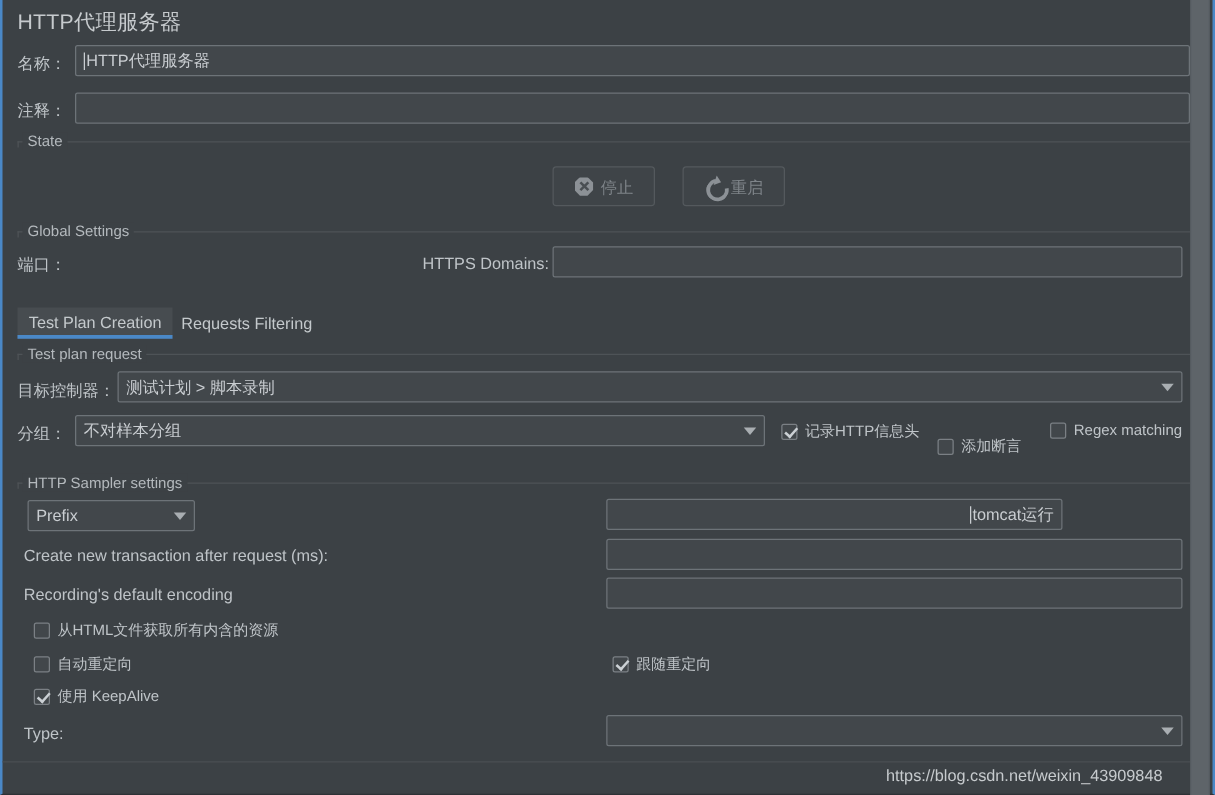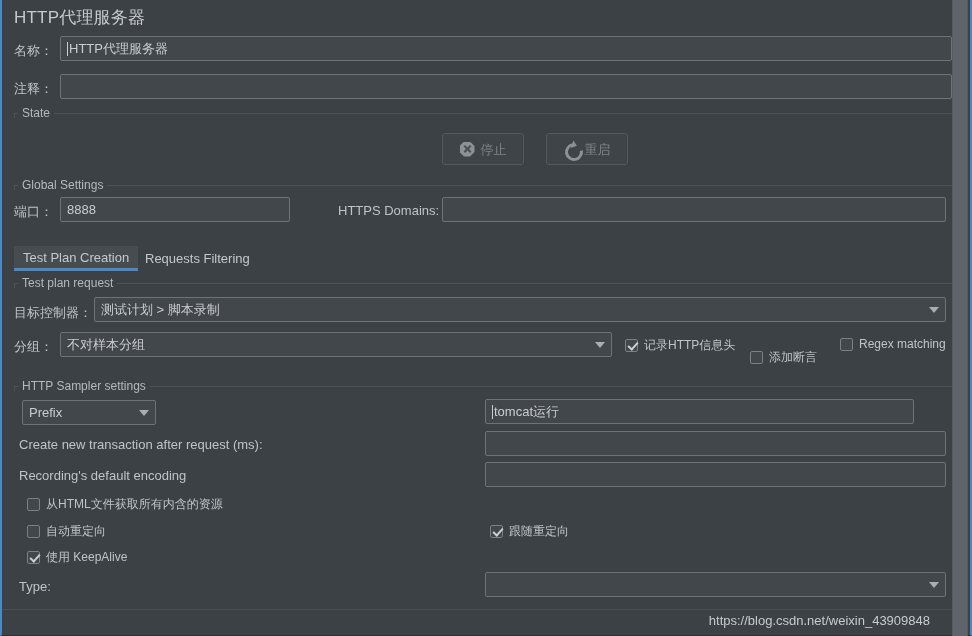--- a/index.html
+++ b/index.html
@@ -280,23 +280,20 @@
     <div class="btn disabled" style="left:544px; top:133px; width:82px;">
       <span class="ico-restart"></span>
       <span class="lbl">重启</span>
     </div>
 
     <div class="group-label" style="left:16px; top:178px;">Global Settings</div>
     <div class="group-line" style="left:12px; top:185px; width:938px;"></div>
     <div class="group-tick" style="left:12px; top:185px;"></div>
 
     <div class="row-label" style="left:12px; top:203px;">端口：</div>
-    <div class="field" style="left:58px; top:197px; width:230px; height:25px;">
-      <span>8888</span>
-    </div>
 
     <div class="row-label" style="left:336px; top:203px;">HTTPS Domains:</div>
     <div class="field" style="left:440px; top:197px; width:504px; height:25px;">
       <span></span>
     </div>
 
     <div class="tab active" style="left:12px;">
       <span>Test Plan Creation</span>
     </div>
     <div class="tab" style="left:134px;">
@@ -333,21 +330,21 @@
     </div>
 
     <div class="group-label" style="left:16px; top:379px;">HTTP Sampler settings</div>
     <div class="group-line" style="left:12px; top:386px; width:938px;"></div>
     <div class="group-tick" style="left:12px; top:386px;"></div>
 
     <div class="combo" style="left:20px; top:400px; width:134px;">
       <span class="val">Prefix</span>
       <span class="arrow"></span>
     </div>
-    <div class="field" style="left:483px; top:399px; width:429px; height:25px;">
+    <div class="field" style="left:483px; top:399px; width:365px; height:25px;justify-content:flex-end;">
       <span class="caret"></span>
       <span>tomcat运行</span>
     </div>
 
     <div class="row-label" style="left:17px; top:437px;">Create new transaction after request (ms):</div>
     <div class="field" style="left:483px; top:431px; width:461px; height:25px;">
       <span></span>
     </div>
 
     <div class="row-label" style="left:17px; top:468px;">Recording's default encoding</div>

